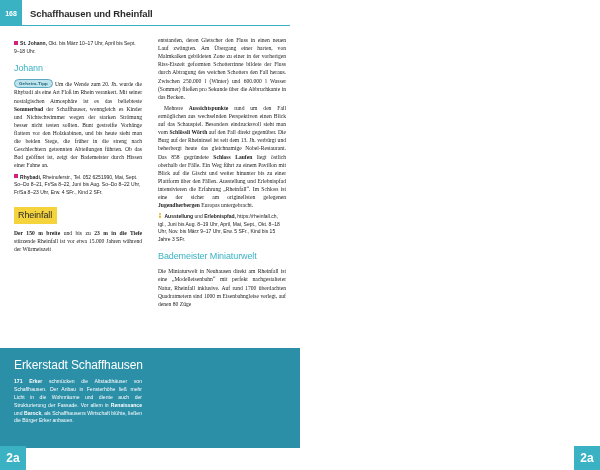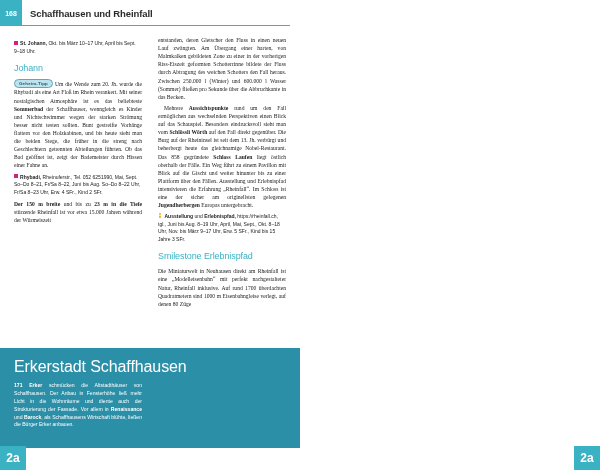--- a/index.html
+++ b/index.html
@@ -142,21 +142,21 @@
   .teal-box {
     position: absolute;
     left: 0; top: 348px;
     width: 300px; height: 100px;
     background: #2c8fa8;
     color: #ffffff;
     padding: 10px 14px 8px 14px;
   }
   .teal-box h4 {
     font-family: "Liberation Sans", sans-serif;
-    font-size: 16px;
+    font-size: 12px;
     font-weight: normal;
     color: #ffffff;
     margin-bottom: 6px;
     letter-spacing: -0.1px;
   }
   .teal-box .tb-body {
     font-family: "Liberation Sans", sans-serif;
     font-size: 5.1px;
     line-height: 1.55;
     width: 128px;
@@ -201,20 +201,23 @@
       <h3 class="sub">Johann</h3>
 
       <p>
         <span class="tip-pill">Geheim-Tipp</span><span>Um die Wende zum 20. Jh. wurde die Rhybadi als eine Art Floß im Rhein verankert. Mit seiner nostalgischen Atmosphäre ist es das beliebteste </span><b>Sommerbad</b><span> der Schaffhauser, wenngleich es Kinder und Nichtschwimmer wegen der starken Strömung besser nicht testen sollten. Bunt gestreifte Vorhänge flattern vor den Holzkabinen, und bis heute sieht man die beiden Stege, die früher in die streng nach Geschlechtern getrennten Abteilungen führten. Ob das Bad geöffnet ist, zeigt der Bademeister durch Hissen einer Fahne an.</span>
       </p>
 
       <div class="info">
         <span class="sq"></span><b>Rhybadi,</b><span> Rheinuferstr., Tel. 052 6251990, Mai, Sept. So–Do 8–21, Fr/Sa 8–22, Juni bis Aug. So–Do 8–22 Uhr, Fr/Sa 8–23 Uhr, Erw. 4 SFr., Kind 2 SFr.</span>
       </div>
 
+      <div>
+        <span class="yellowhead">Rheinfall</span>
+      </div>
 
       <p>
         <b>Der 150 m breite</b><span> und bis zu </span><b>23 m in die Tiefe</b><span> stürzende Rheinfall ist vor etwa 15.000 Jahren während der Würmeiszeit</span>
       </p>
     </div>
 
     <div class="col col-2">
       <p>entstanden, deren Gletscher den Fluss in einen neuen Lauf zwängten. Am Übergang einer harten, von Malmkalken gebildeten Zone zu einer in der vorherigen Riss-Eiszeit geformten Schotterrinne bildete der Fluss durch Abtragung des weichen Schotters den Fall heraus. Zwischen 250.000 l (Winter) und 600.000 l Wasser (Sommer) fließen pro Sekunde über die Abbruchkante in das Becken.</p>
 
       <p class="ind">
@@ -223,21 +226,21 @@
 
       <div class="info">
         <span class="glyph-person">
           <svg width="4" height="5.5" viewBox="0 0 8 11">
               <circle cx="4" cy="2" r="1.8" fill="#e8a81c"></circle>
               <path d="M4 4.2 L6.4 8 L4 10.6 L1.6 8 Z" fill="#e8a81c"></path>
             </svg>
         </span><b>Ausstellung</b><span> und </span><b>Erlebnispfad,</b><span> https://rheinfall.ch, tgl., Juni bis Aug. 8–19 Uhr, April, Mai, Sept., Okt. 8–18 Uhr, Nov. bis März 9–17 Uhr, Erw. 5 SFr., Kind bis 15 Jahre 3 SFr.</span>
       </div>
 
-      <h3 class="sub">Smilestone Erlebnispfad</h3>
+      <h3 class="sub">Bademeister Miniaturwelt</h3>
 
       <p>Die Miniaturwelt in Neuhausen direkt am Rheinfall ist eine „Modelleisenbahn“ mit perfekt nachgestalteter Natur, Rheinfall inklusive. Auf rund 1700 überdachten Quadratmetern sind 1000 m Eisenbahngleise verlegt, auf denen 80 Züge</p>
     </div>
 
     <div class="teal-box">
       <h4>Erkerstadt Schaffhausen</h4>
       <div class="tb-body">
         <b>171 Erker</b><span> schmücken die Altstadthäuser von Schaffhausen. Der Anbau in Fensterhöhe ließ mehr Licht in die Wohnräume und diente auch der Strukturierung der Fassade. Vor allem in </span><b>Renaissance</b><span> und </span><b>Barock</b><span>, als Schaffhausens Wirtschaft blühte, ließen die Bürger Erker anbauen.</span>
       </div>
     </div>

